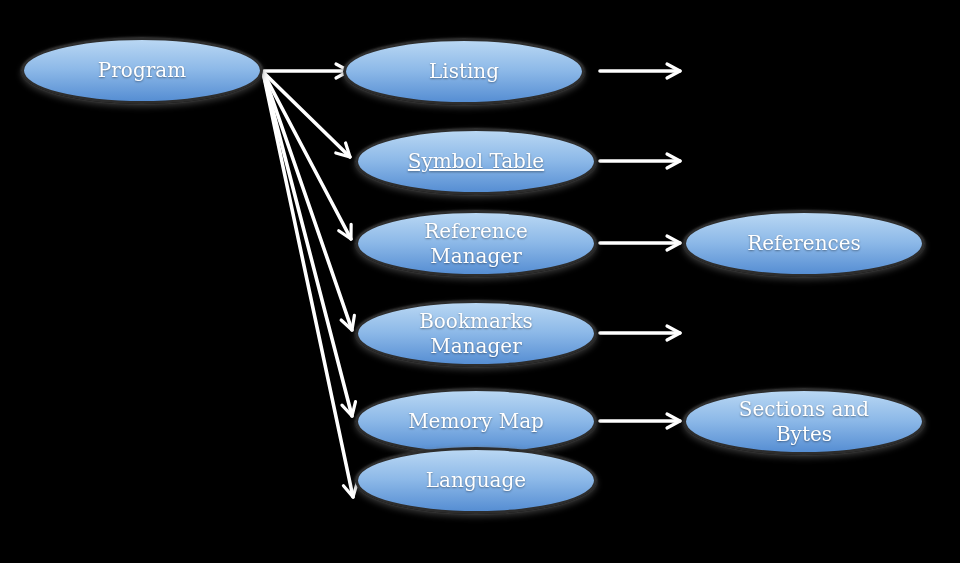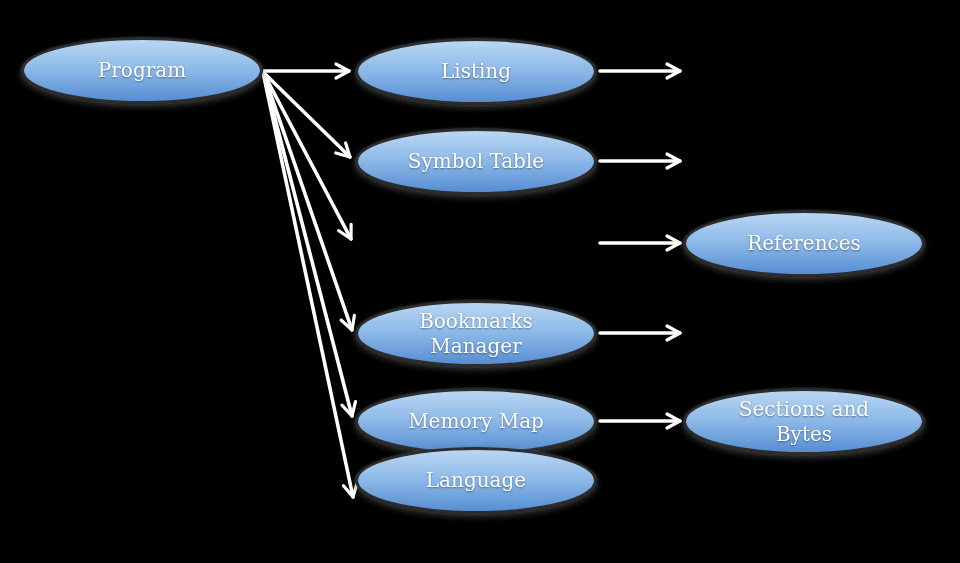--- a/index.html
+++ b/index.html
@@ -55,22 +55,22 @@
     font-size: 20px;
     line-height: 1.25;
     text-shadow: 0 1px 2px rgba(0,0,0,0.4);
   }
   .node .lbl { display: inline-block; }
   .node .wrap { max-width: 155px; }
   .node .wrap-wide { max-width: 175px; }
 
   
   .n-program  { left: 21px;  top: 37px; }
-  .n-listing  { left: 355px; top: 38px; justify-content: center; }
-  .n-symtab   { left: 355px; top: 128px; }
+  .n-listing  { left: 343px; top: 38px; justify-content: center; }
+  .n-symtab   { left: 355px; top: 128px; text-decoration: underline; }
   .n-refmgr   { left: 355px; top: 210px; }
   .n-bkmgr    { left: 355px; top: 300px; }
   .n-memmap   { left: 355px; top: 388px; }
   .n-lang     { left: 355px; top: 447px; }
   .n-annot    { left: 683px; top: 38px; }
   .n-symbols  { left: 683px; top: 128px; }
   .n-refs     { left: 683px; top: 210px; }
   .n-bkmarks  { left: 683px; top: 300px; }
   .n-secbytes { left: 683px; top: 388px; }
 </style>
@@ -103,20 +103,23 @@
   <div class="node n-program">
       <span class="lbl">Program</span>
     </div>
 
   <div class="node n-listing">
       <span class="lbl">Listing</span>
     </div>
   <div class="node n-symtab">
       <span class="lbl">Symbol Table</span>
     </div>
+  <div class="node n-refmgr">
+      <span class="lbl wrap">Reference Manager</span>
+    </div>
   <div class="node n-bkmgr">
       <span class="lbl wrap">Bookmarks Manager</span>
     </div>
   <div class="node n-memmap">
       <span class="lbl">Memory Map</span>
     </div>
   <div class="node n-lang">
       <span class="lbl">Language</span>
     </div>
 

